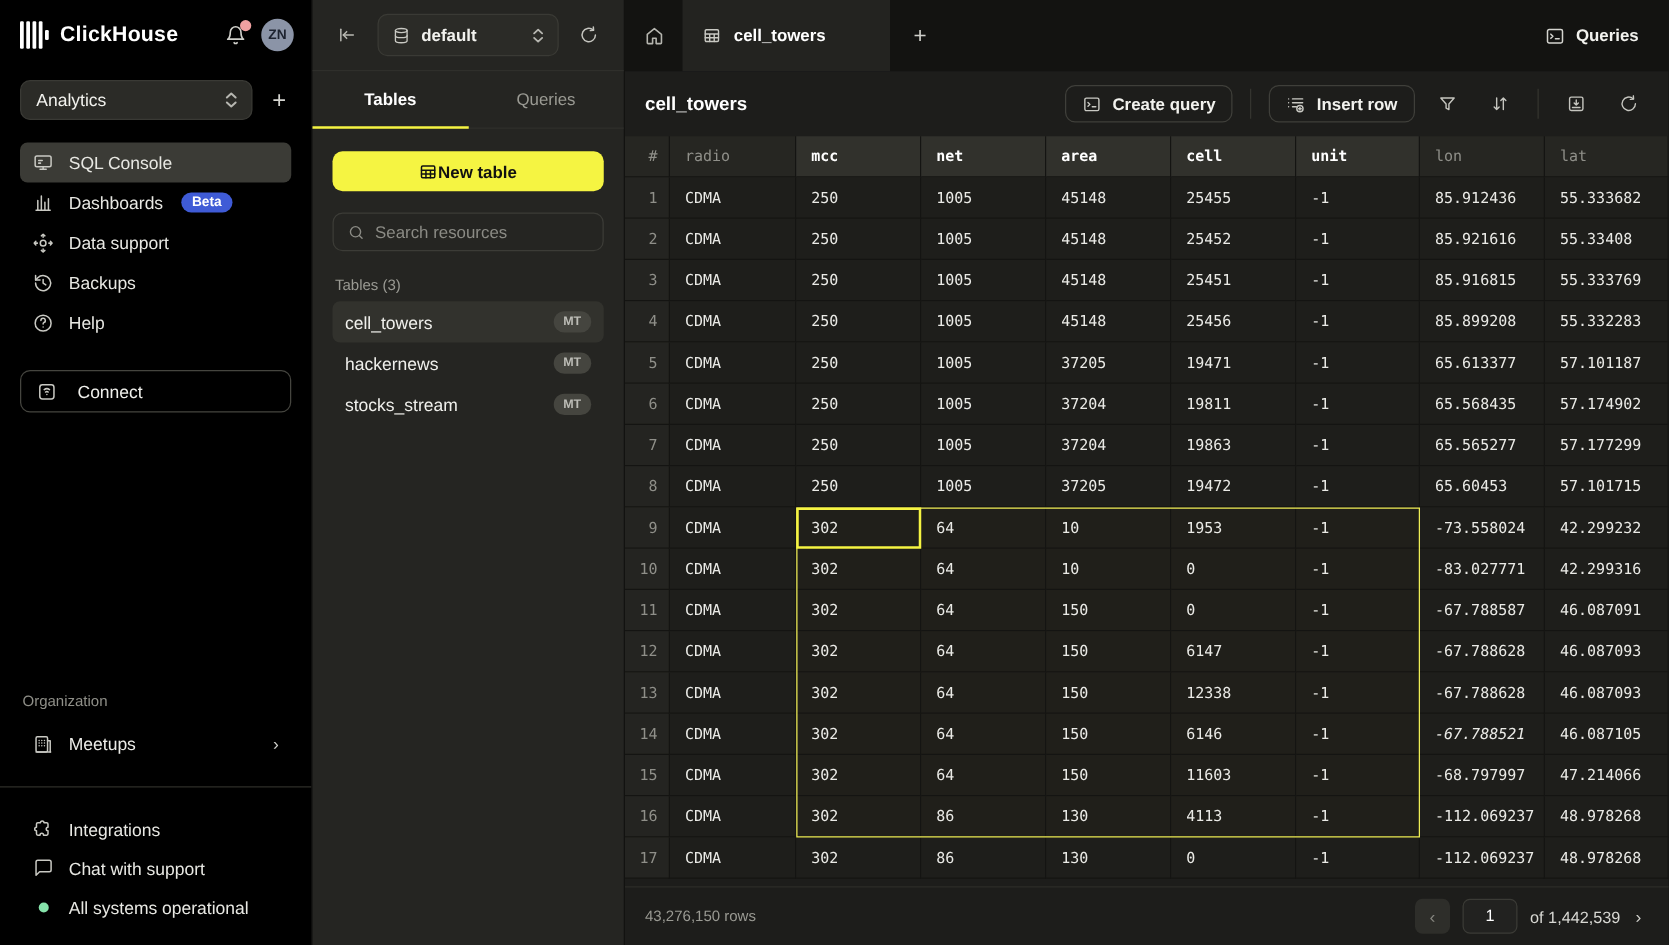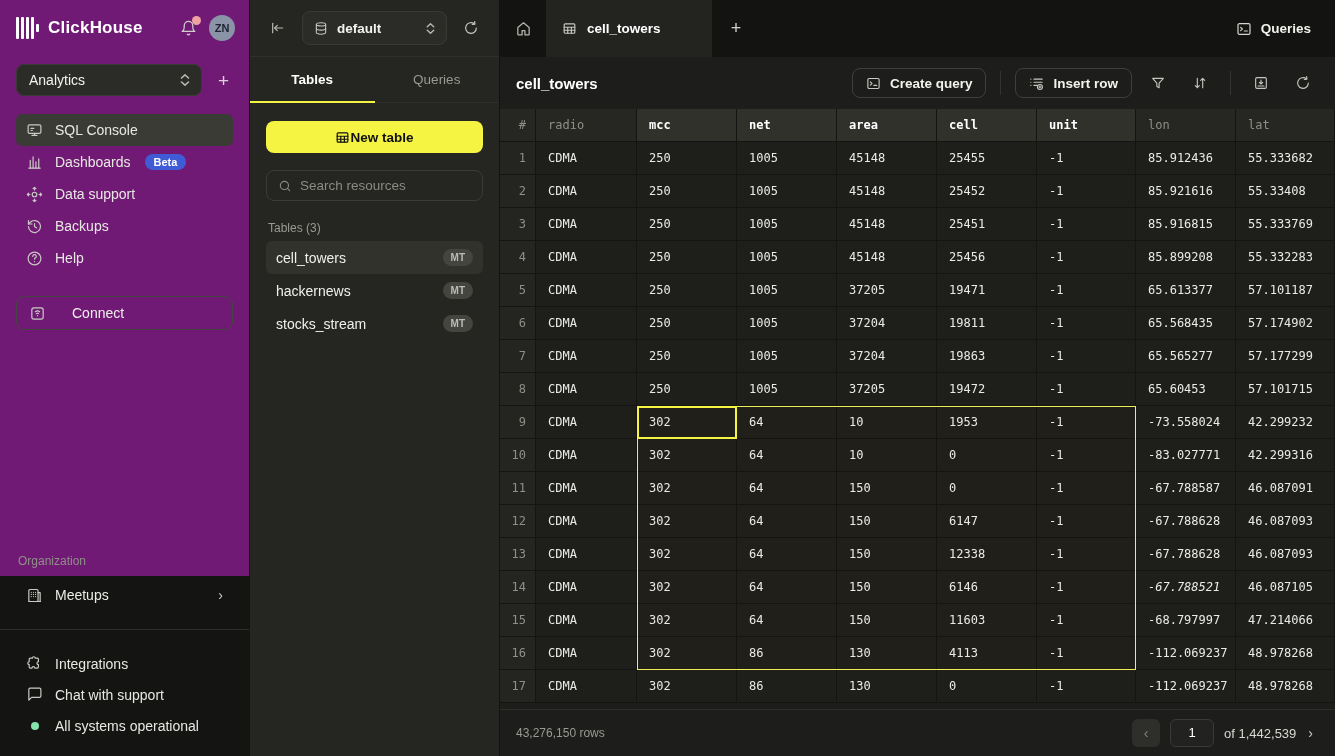--- a/index.html
+++ b/index.html
@@ -1,21 +1,21 @@
 <!DOCTYPE html>
 <html><head>
 <meta charset="utf-8">
 <style>
   * { margin:0; padding:0; box-sizing:border-box; }
   html,body { width:1335px; height:756px; overflow:hidden; background:#141412; }
   body { font-family:"Liberation Sans", sans-serif; color:#ecece8; font-size:14px; }
   .app { position:relative; width:1335px; height:756px; }
 
   
-  .sidebar { position:absolute; left:0; top:0; width:250px; height:576px; background:#701a75; border-right:1px solid #121210; }
+  .sidebar { position:absolute; left:0; top:0; width:250px; height:756px; background:#000000; border-right:1px solid #121210; }
   .sb-head { display:flex; align-items:center; height:56px; padding:0 14px 0 16px; }
   .logo { display:flex; align-items:center; gap:2px; height:24px; margin-right:9px; }
   .logo .bar { width:3px; height:22px; background:#fff; border-radius:1px; }
   .logo .bar.short { height:8px; }
   .brand { font-size:17px; font-weight:700; color:#fff; letter-spacing:.2px; }
   .sb-head .spacer { flex:1; }
   .bell-wrap { position:relative; margin-right:12px; color:#cfcfca; }
   .bell-dot { position:absolute; top:-4px; right:-4px; width:9px; height:9px; border-radius:50%; background:#f0a1a1; }
   .avatar { width:26px; height:26px; border-radius:50%; background:#8b94a7; color:#1d2330; font-size:11px; font-weight:700; display:flex; align-items:center; justify-content:center; }
 
@@ -25,21 +25,21 @@
   .chev-ud { color:#b6b6b0; }
   .plus-btn { color:#d5d5d0; font-size:19px; line-height:1; cursor:pointer; padding:2px 4px; }
 
   .nav { padding:4px 16px; }
   .nav-item { display:flex; align-items:center; gap:12px; height:32px; padding:0 10px; border-radius:6px; color:#e8e8e3; cursor:pointer; }
   .nav-item.active { background:#3b3b36; }
   .nav-item .nicon { width:17px; display:flex; justify-content:center; color:#c9c9c3; flex:none; }
   .nav-item .nlabel { font-size:14px; }
   .badge-beta { margin-left:2px; background:#3f5bd6; color:#fff; font-size:11px; font-weight:600; border-radius:10px; padding:2px 9px; }
 
-  .connect-btn { margin:18px 16px 0 16px; height:34px; border:1px solid #45453f; border-radius:8px; display:flex; align-items:center; gap:26px; padding:0 12px; cursor:pointer; color:#f0f0ec; }
+  .connect-btn { margin:18px 16px 0 16px; height:34px; border:1px solid #45453f; border-radius:8px; display:flex; align-items:center; gap:16px; padding:0 12px; cursor:pointer; color:#f0f0ec; }
   .connect-btn .nicon { color:#c9c9c3; }
 
   .org-label { position:absolute; left:18px; top:554px; font-size:12px; color:#8f8f88; }
   .org-item { position:absolute; left:16px; right:16px; top:578px; height:34px; display:flex; align-items:center; gap:12px; padding:0 10px; border-radius:6px; cursor:pointer; }
   .org-item .nicon { color:#c9c9c3; }
   .org-item .chev { margin-left:auto; color:#cfcfca; font-size:14px; }
   .sb-divider { position:absolute; left:0; right:0; top:629px; border-top:1px solid #2e2e29; }
   .sb-bottom { position:absolute; left:16px; right:16px; top:648px; }
   .sb-bottom .nav-item { padding:0 10px; height:31px; }
   .status-dot { width:8px; height:8px; border-radius:50%; background:#86e3ab; margin:0 4px 0 5px; }

